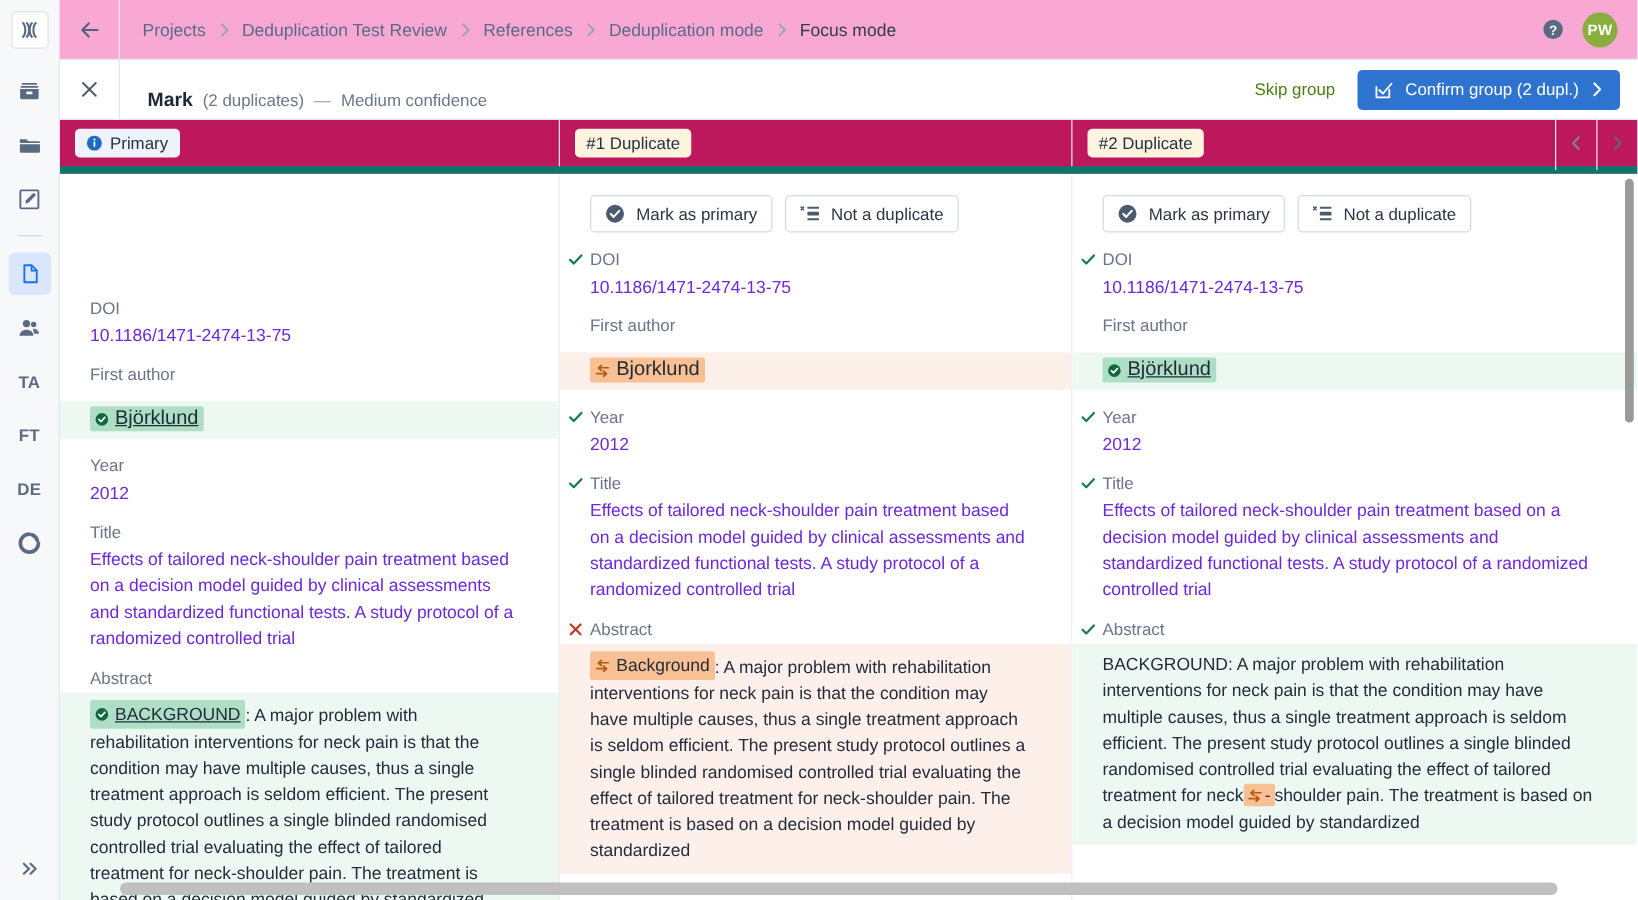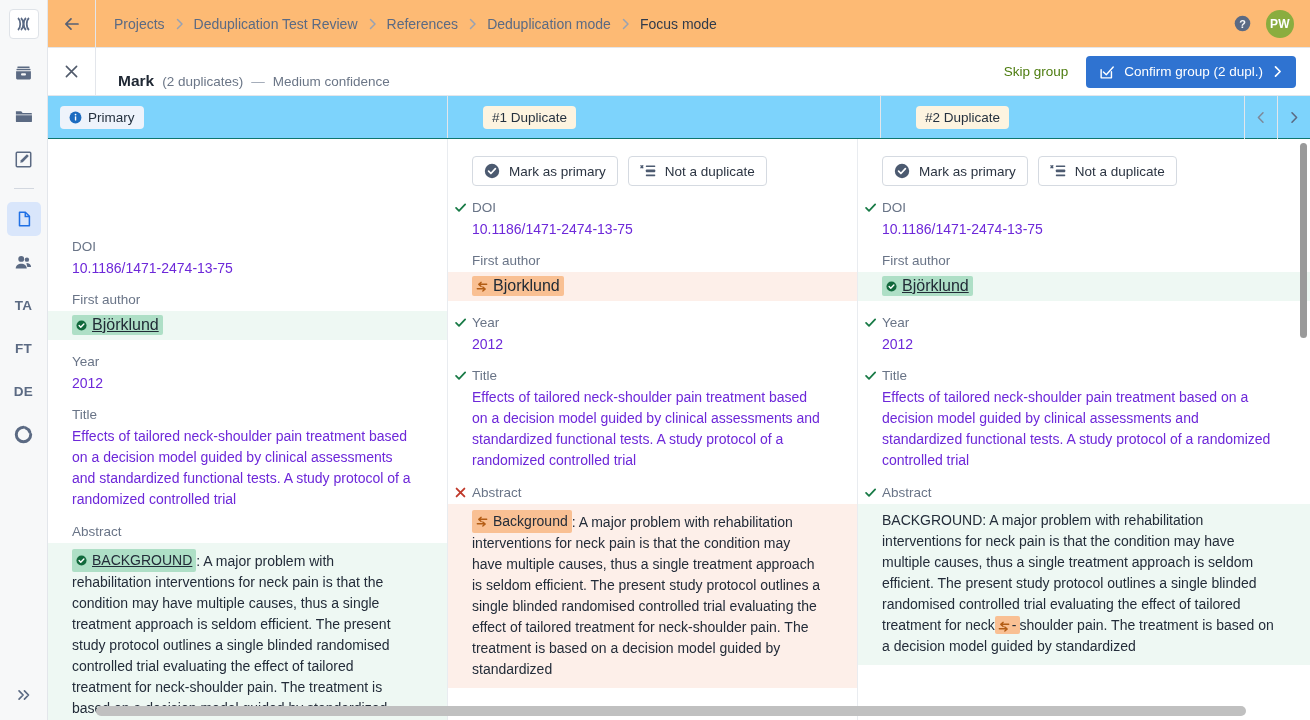--- a/index.html
+++ b/index.html
@@ -43,21 +43,21 @@
     position: absolute; bottom: 16px; left: 0; width: 48px;
     display: flex; justify-content: center; color: #5b6a83;
   }
 
   
   .right { flex: 1; display: flex; flex-direction: column; height: 720px; min-width: 0; }
 
   
   .topbar {
     height: 48px; min-height: 48px;
-    background: #fdba74;
+    background: #f9a8d4;
     border-bottom: 1px solid #e3e6eb;
     display: flex; align-items: center;
   }
   .back-btn {
     width: 48px; height: 47px;
     display: flex; align-items: center; justify-content: center;
     border-right: 1px solid #e3e6eb;
     color: #566074; cursor: pointer;
   }
   .crumbs { display: flex; align-items: center; padding-left: 18px; flex: 1; min-width: 0; }
@@ -102,24 +102,23 @@
     background: #2f73d1; color: #fff;
     border: none; border-radius: 4px;
     height: 32px; padding: 0 13px;
     font-size: 13.5px; font-family: inherit; cursor: pointer;
   }
 
   
   .cols-wrap { flex: 1; display: flex; flex-direction: column; min-height: 0; position: relative; }
   .col-heads {
     height: 43px; min-height: 43px;
-    background: #7dd3fc;
-    border-bottom: 1px solid #0f766e;
+    background: #be185d;
+    border-bottom: 6px solid #0f766e;
     display: flex;
-    gap: 23px;
   }
   .col-head {
     display: flex; align-items: center;
     padding-left: 12px;
     border-right: 1px solid #e3e6eb;
   }
   .col-head.c1 { width: 400px; min-width: 400px; }
   .col-head.c2 { width: 410px; min-width: 410px; }
   .col-head.c3 { flex: 1; border-right: none; }
   .badge {
@@ -166,21 +165,21 @@
 
   .f-mark {
     position: absolute; left: 6px; top: 0px;
     font-size: 14px; line-height: 18px; font-weight: bold;
   }
   .f-mark.ok { color: #187a46; }
   .f-mark.bad { color: #c0392b; }
 
   .fld-gap { height: 14px; }
 
-  .hl-row { margin-left: -24px; padding-left: 24px; padding-top: 4px; padding-bottom: 5px; }
+  .hl-row { margin-left: -24px; padding-left: 24px; padding-top: 4px; padding-bottom: 5px; margin-top: 10px; }
   .hl-row.green { background: #eef8f3; }
   .hl-row.red   { background: #fdefe9; }
 
   .chip {
     display: inline-flex; align-items: center; gap: 5px;
     padding: 1px 4px; border-radius: 2px;
   }
   .chip.green { background: #aedfc6; text-decoration: underline; }
   .chip.orange { background: #f9c093; }
   .chip-ic { font-size: 11px; line-height: 11px; }

